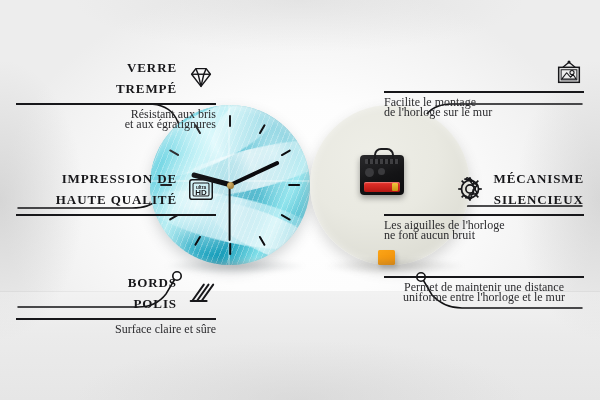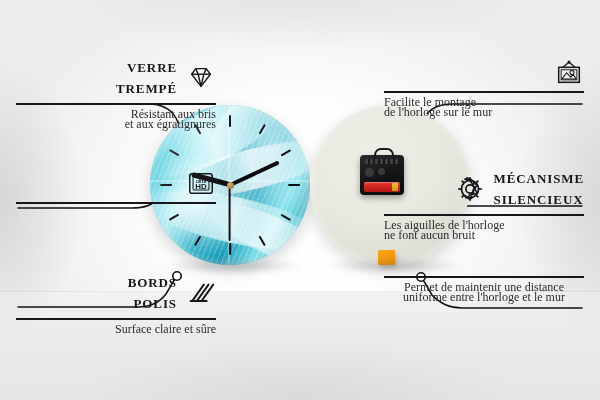--- a/index.html
+++ b/index.html
@@ -196,20 +196,22 @@
         </g>
       </svg>
     </div>
     <div class="co-rule"></div>
     <div class="co-desc">Résistant aux bris
 et aux égratignures</div>
   </div>
 
   <div class="callout left" style="left:16px;top:168px;">
     <div class="co-head">
+      <div class="co-title">IMPRESSION DE
+HAUTE QUALITÉ</div>
       <svg class="co-icon" viewBox="0 0 32 32">
         <rect x="4" y="6" width="24" height="21" rx="2.5" fill="none" stroke="#17171a" stroke-width="1.6"></rect>
         <rect x="7.5" y="9.5" width="17" height="14" rx="1.5" fill="none" stroke="#17171a" stroke-width="1.1"></rect>
         <text x="16" y="16.2" font-family="Liberation Sans, sans-serif" font-size="5" font-weight="bold" text-anchor="middle" fill="#17171a">ultra</text>
         <text x="16" y="22.4" font-family="Liberation Sans, sans-serif" font-size="8.5" font-weight="bold" text-anchor="middle" fill="#17171a">HD</text>
       </svg>
     </div>
     <div class="co-rule"></div>
   </div>
 
@@ -241,21 +243,21 @@
         <circle cx="16" cy="5.2" r="1.6" fill="#17171a"></circle>
       </svg>
     </div>
     <div class="co-rule"></div>
     <div class="co-desc" style="">Facilite le montage
 de l'horloge sur le mur</div>
   </div>
 
   <div class="callout right" style="left:384px;top:168px;">
     <div class="co-head">
-      <div class="co-title" style="text-align:left;">MÉCANISME
+      <div class="co-title" style="text-align:center;">MÉCANISME
 SILENCIEUX</div>
       <svg class="co-icon" viewBox="0 0 32 32">
         <g fill="none" stroke="#17171a" stroke-width="1.7" stroke-linejoin="round">
           <path d="M16 4.6 l3.1 1.1 2.2-2.0 2.5 2.0 -0.9 2.8 2.1 2.1 2.8-0.9 2.0 2.5 -2.0 2.2 0 3.0 2.0 2.2 -2.0 2.5 -2.8-0.9 -2.1 2.1 0.9 2.8 -2.5 2.0 -2.2-2.0 -3.0 0" transform="translate(-5.6,0) scale(0.93) translate(1.5,1.2)"></path>
         </g>
         <path d="M16 4 l2.3 0.35 1.1-2.0 2.4 1.0 0.2 2.3 2.1 1.45 2.1-0.95 1.5 2.1 -1.35 1.85 0.55 2.45 2.25 0.65 0 2.6 -2.25 0.65 -0.55 2.45 1.35 1.85 -1.5 2.1 -2.1-0.95 -2.1 1.45 -0.2 2.3 -2.4 1.0 -1.1-2.0 -2.3 0.35" fill="none" stroke="#17171a" stroke-width="1.7" stroke-linejoin="round" transform="translate(-6,1) scale(0.88) translate(2,1)"></path>
         <circle cx="16" cy="16" r="4.4" fill="none" stroke="#17171a" stroke-width="1.8"></circle>
         <g stroke="#17171a" stroke-width="1.8" stroke-linecap="butt">
           <line x1="16" y1="3.4" x2="16" y2="7.2"></line>
             <line x1="16" y1="24.8" x2="16" y2="28.6"></line>

